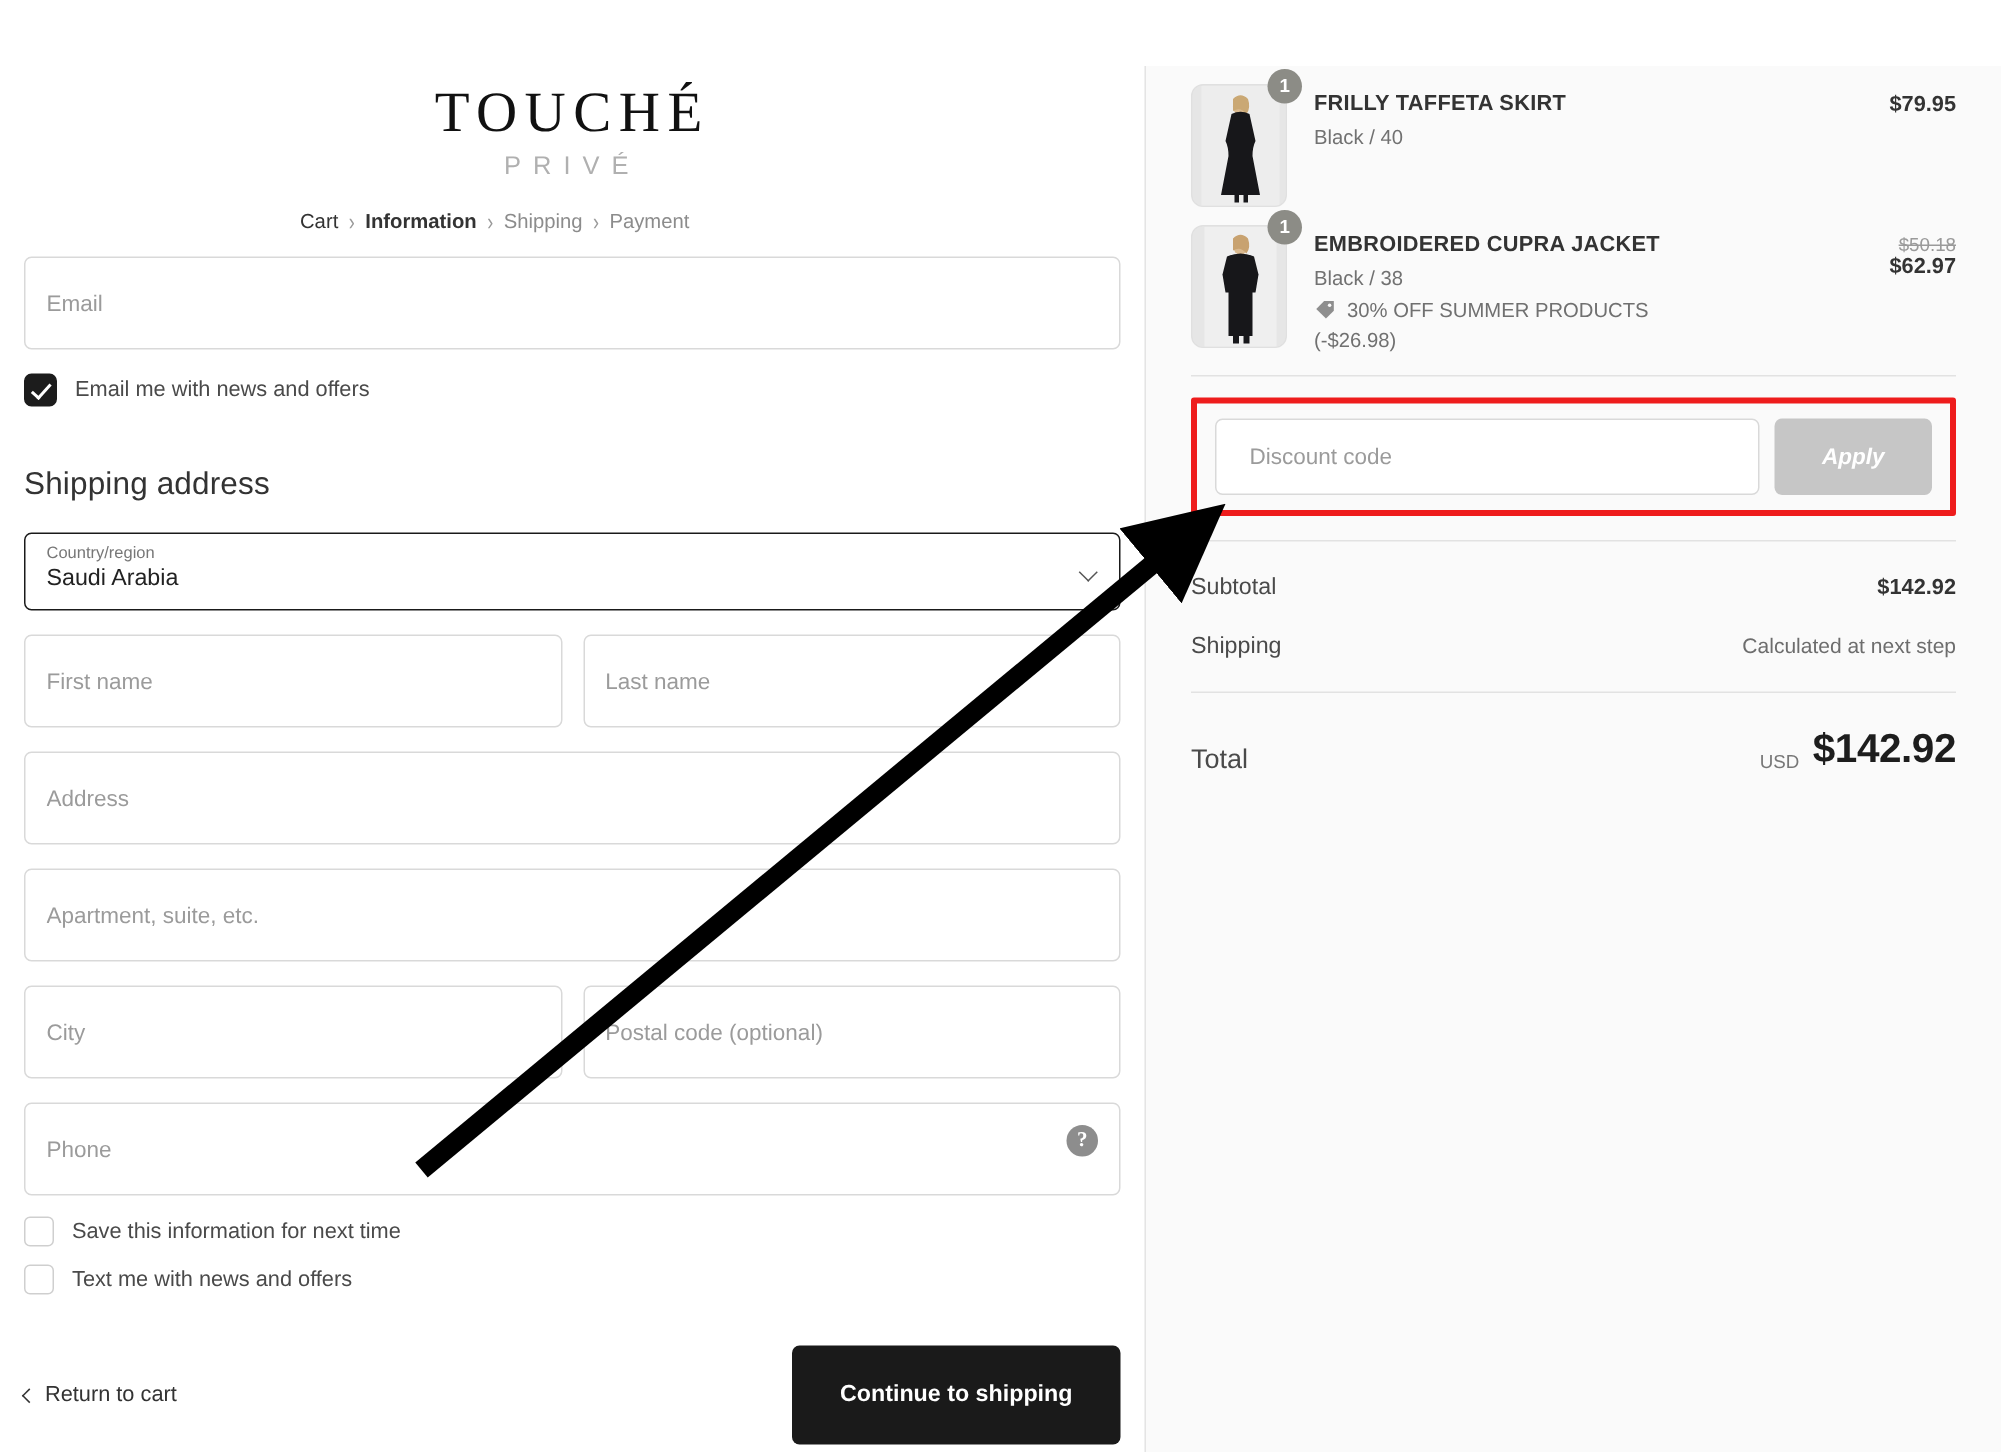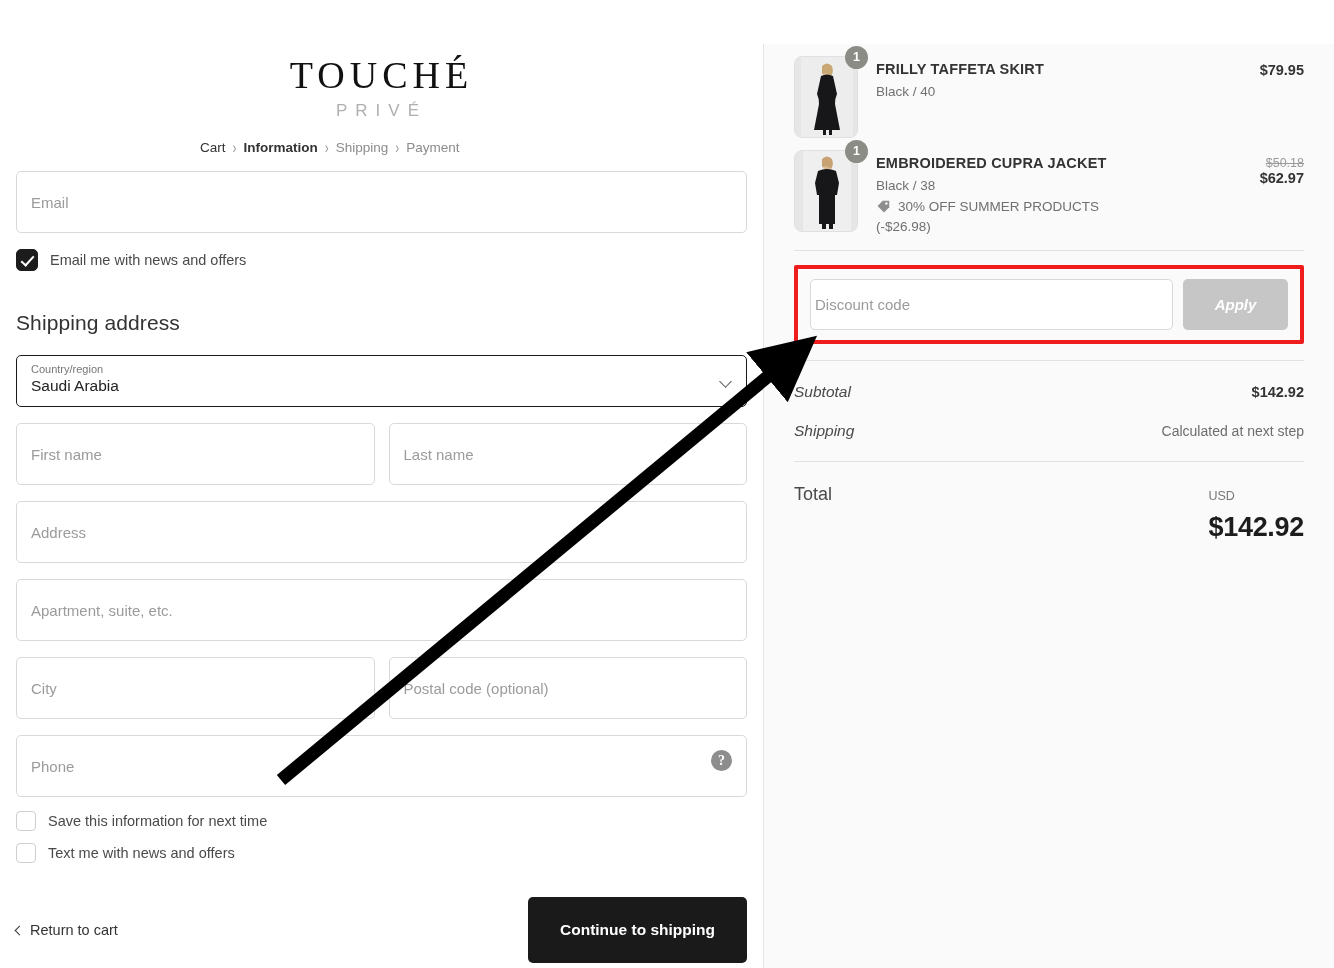--- a/index.html
+++ b/index.html
@@ -332,21 +332,21 @@
     border: 4px solid #ee1c1c;
     border-radius: 2px;
   }
   .discount-row { display: flex; gap: 10px; }
   .discount-input {
     flex: 1;
     height: 51px;
     border: 1px solid #d9d9d9;
     border-radius: 5px;
     background: #ffffff;
-    padding: 0 4px;
+    padding: 0 22px;
     font-size: 15px;
     outline: none;
     color: #ef4444;
     font-family: "Liberation Sans", sans-serif;
   }
   .discount-input::placeholder { color: #9b9b9b; }
   .apply-btn {
     width: 105px;
     height: 51px;
     border: 0;
@@ -360,32 +360,32 @@
     font-style: italic;
   }
 
   .totals { margin-top: 22px; }
   .tot-row {
     display: flex;
     justify-content: space-between;
     align-items: baseline;
     margin-bottom: 21px;
   }
-  .tot-label { font-size: 15.5px; color: #4a4a4a; font-style: italic; }
+  .tot-label { font-size: 15.5px; color: #4a4a4a; }
   .tot-value { font-size: 14.5px; color: #333333; font-weight: 700; }
   .tot-value.muted { font-weight: 400; color: #6d6d6d; font-size: 14px; }
 
   .grand-divider { border-top: 1px solid #e2e2e2; margin: 6px 0 22px 0; }
   .grand-row {
     display: flex;
     justify-content: space-between;
     align-items: baseline;
   }
   .grand-label { font-size: 18px; color: #4a4a4a; }
-  .grand-right { display: flex; align-items: flex-start; gap: 9px; flex-direction: column; }
+  .grand-right { display: flex; align-items: flex-end; gap: 9px; }
   .grand-cur { font-size: 12.5px; color: #777777; }
   .grand-amt { font-size: 27px; font-weight: 700; color: #1d1d1d; letter-spacing: -.3px; }
 
   
   #annotation {
     position: absolute;
     inset: 0;
     pointer-events: none;
     z-index: 50;
   }

